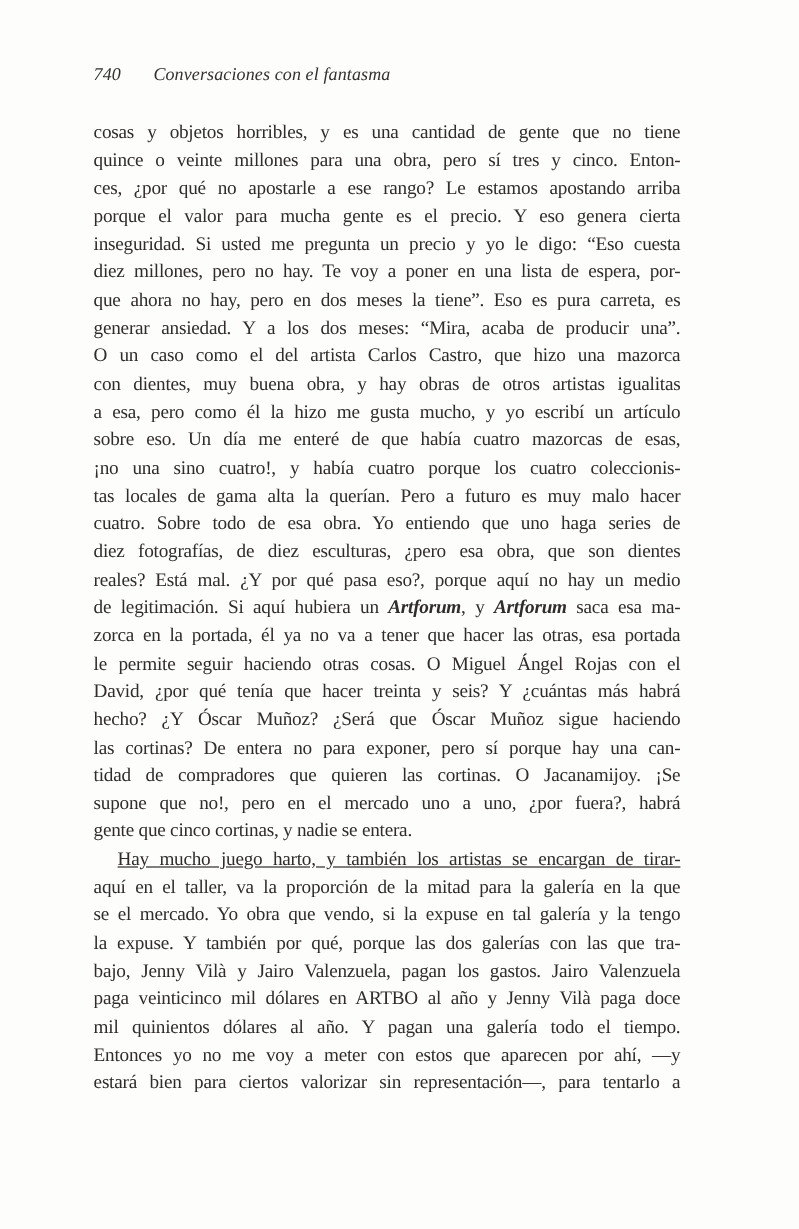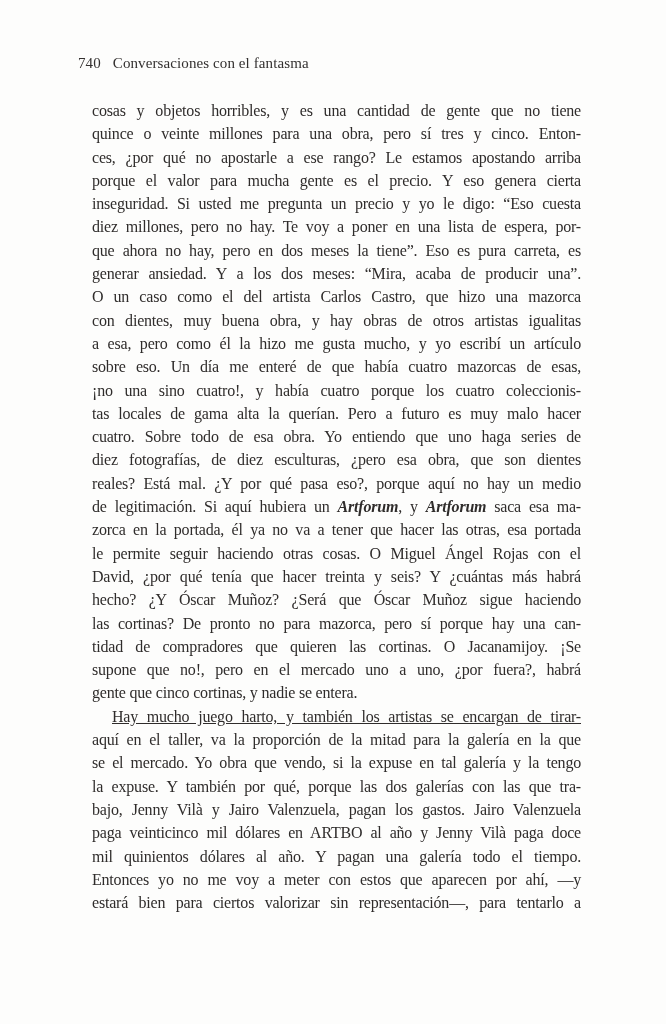--- a/index.html
+++ b/index.html
@@ -18,29 +18,30 @@
   .page {
     position: absolute;
     inset: 0;
   }
   .running-header {
     position: absolute;
     left: 78px;
     top: 55px;
     display: flex;
     align-items: flex-start;
-    gap: 12px;
+    gap: 27px;
+    font-style: italic;
     font-size: 15px;
     letter-spacing: 0.1px;
     color: #33302f;
     white-space: nowrap;
   }
   .text-block {
     position: absolute;
-    left: 92px;
+    left: 78px;
     top: 99px;
     width: 489px;
   }
   .line {
     font-size: 16px;
     line-height: 23.3px;
     letter-spacing: -0.2px;
     text-align: justify;
     text-align-last: justify;
     white-space: normal;
@@ -83,21 +84,21 @@
       <div class="line">¡no una sino cuatro!, y había cuatro porque los cuatro coleccionis-</div>
       <div class="line">tas locales de gama alta la querían. Pero a futuro es muy malo hacer</div>
       <div class="line">cuatro. Sobre todo de esa obra. Yo entiendo que uno haga series de</div>
       <div class="line">diez fotografías, de diez esculturas, ¿pero esa obra, que son dientes</div>
       <div class="line">reales? Está mal. ¿Y por qué pasa eso?, porque aquí no hay un medio</div>
       <div class="line">de legitimación. Si aquí hubiera un <i>Artforum</i>, y <i>Artforum</i> saca esa ma-</div>
       <div class="line">zorca en la portada, él ya no va a tener que hacer las otras, esa portada</div>
       <div class="line">le permite seguir haciendo otras cosas. O Miguel Ángel Rojas con el</div>
       <div class="line">David, ¿por qué tenía que hacer treinta y seis? Y ¿cuántas más habrá</div>
       <div class="line">hecho? ¿Y Óscar Muñoz? ¿Será que Óscar Muñoz sigue haciendo</div>
-      <div class="line">las cortinas? De pronto no para mazorca, pero sí porque hay una can-</div>
+      <div class="line">las cortinas? De entera no para exponer, pero sí porque hay una can-</div>
       <div class="line">tidad de compradores que quieren las cortinas. O Jacanamijoy. ¡Se</div>
       <div class="line">supone que no!, pero en el mercado uno a uno, ¿por fuera?, habrá</div>
       <div class="line last">gente que cinco cortinas, y nadie se entera.</div>
       <div class="line indent">Hay mucho juego harto, y también los artistas se encargan de tirar-</div>
       <div class="line">aquí en el taller, va la proporción de la mitad para la galería en la que</div>
       <div class="line">se el mercado. Yo obra que vendo, si la expuse en tal galería y la tengo</div>
       <div class="line">la expuse. Y también por qué, porque las dos galerías con las que tra-</div>
       <div class="line">bajo, Jenny Vilà y Jairo Valenzuela, pagan los gastos. Jairo Valenzuela</div>
       <div class="line">paga veinticinco mil dólares en ARTBO al año y Jenny Vilà paga doce</div>
       <div class="line">mil quinientos dólares al año. Y pagan una galería todo el tiempo.</div>

